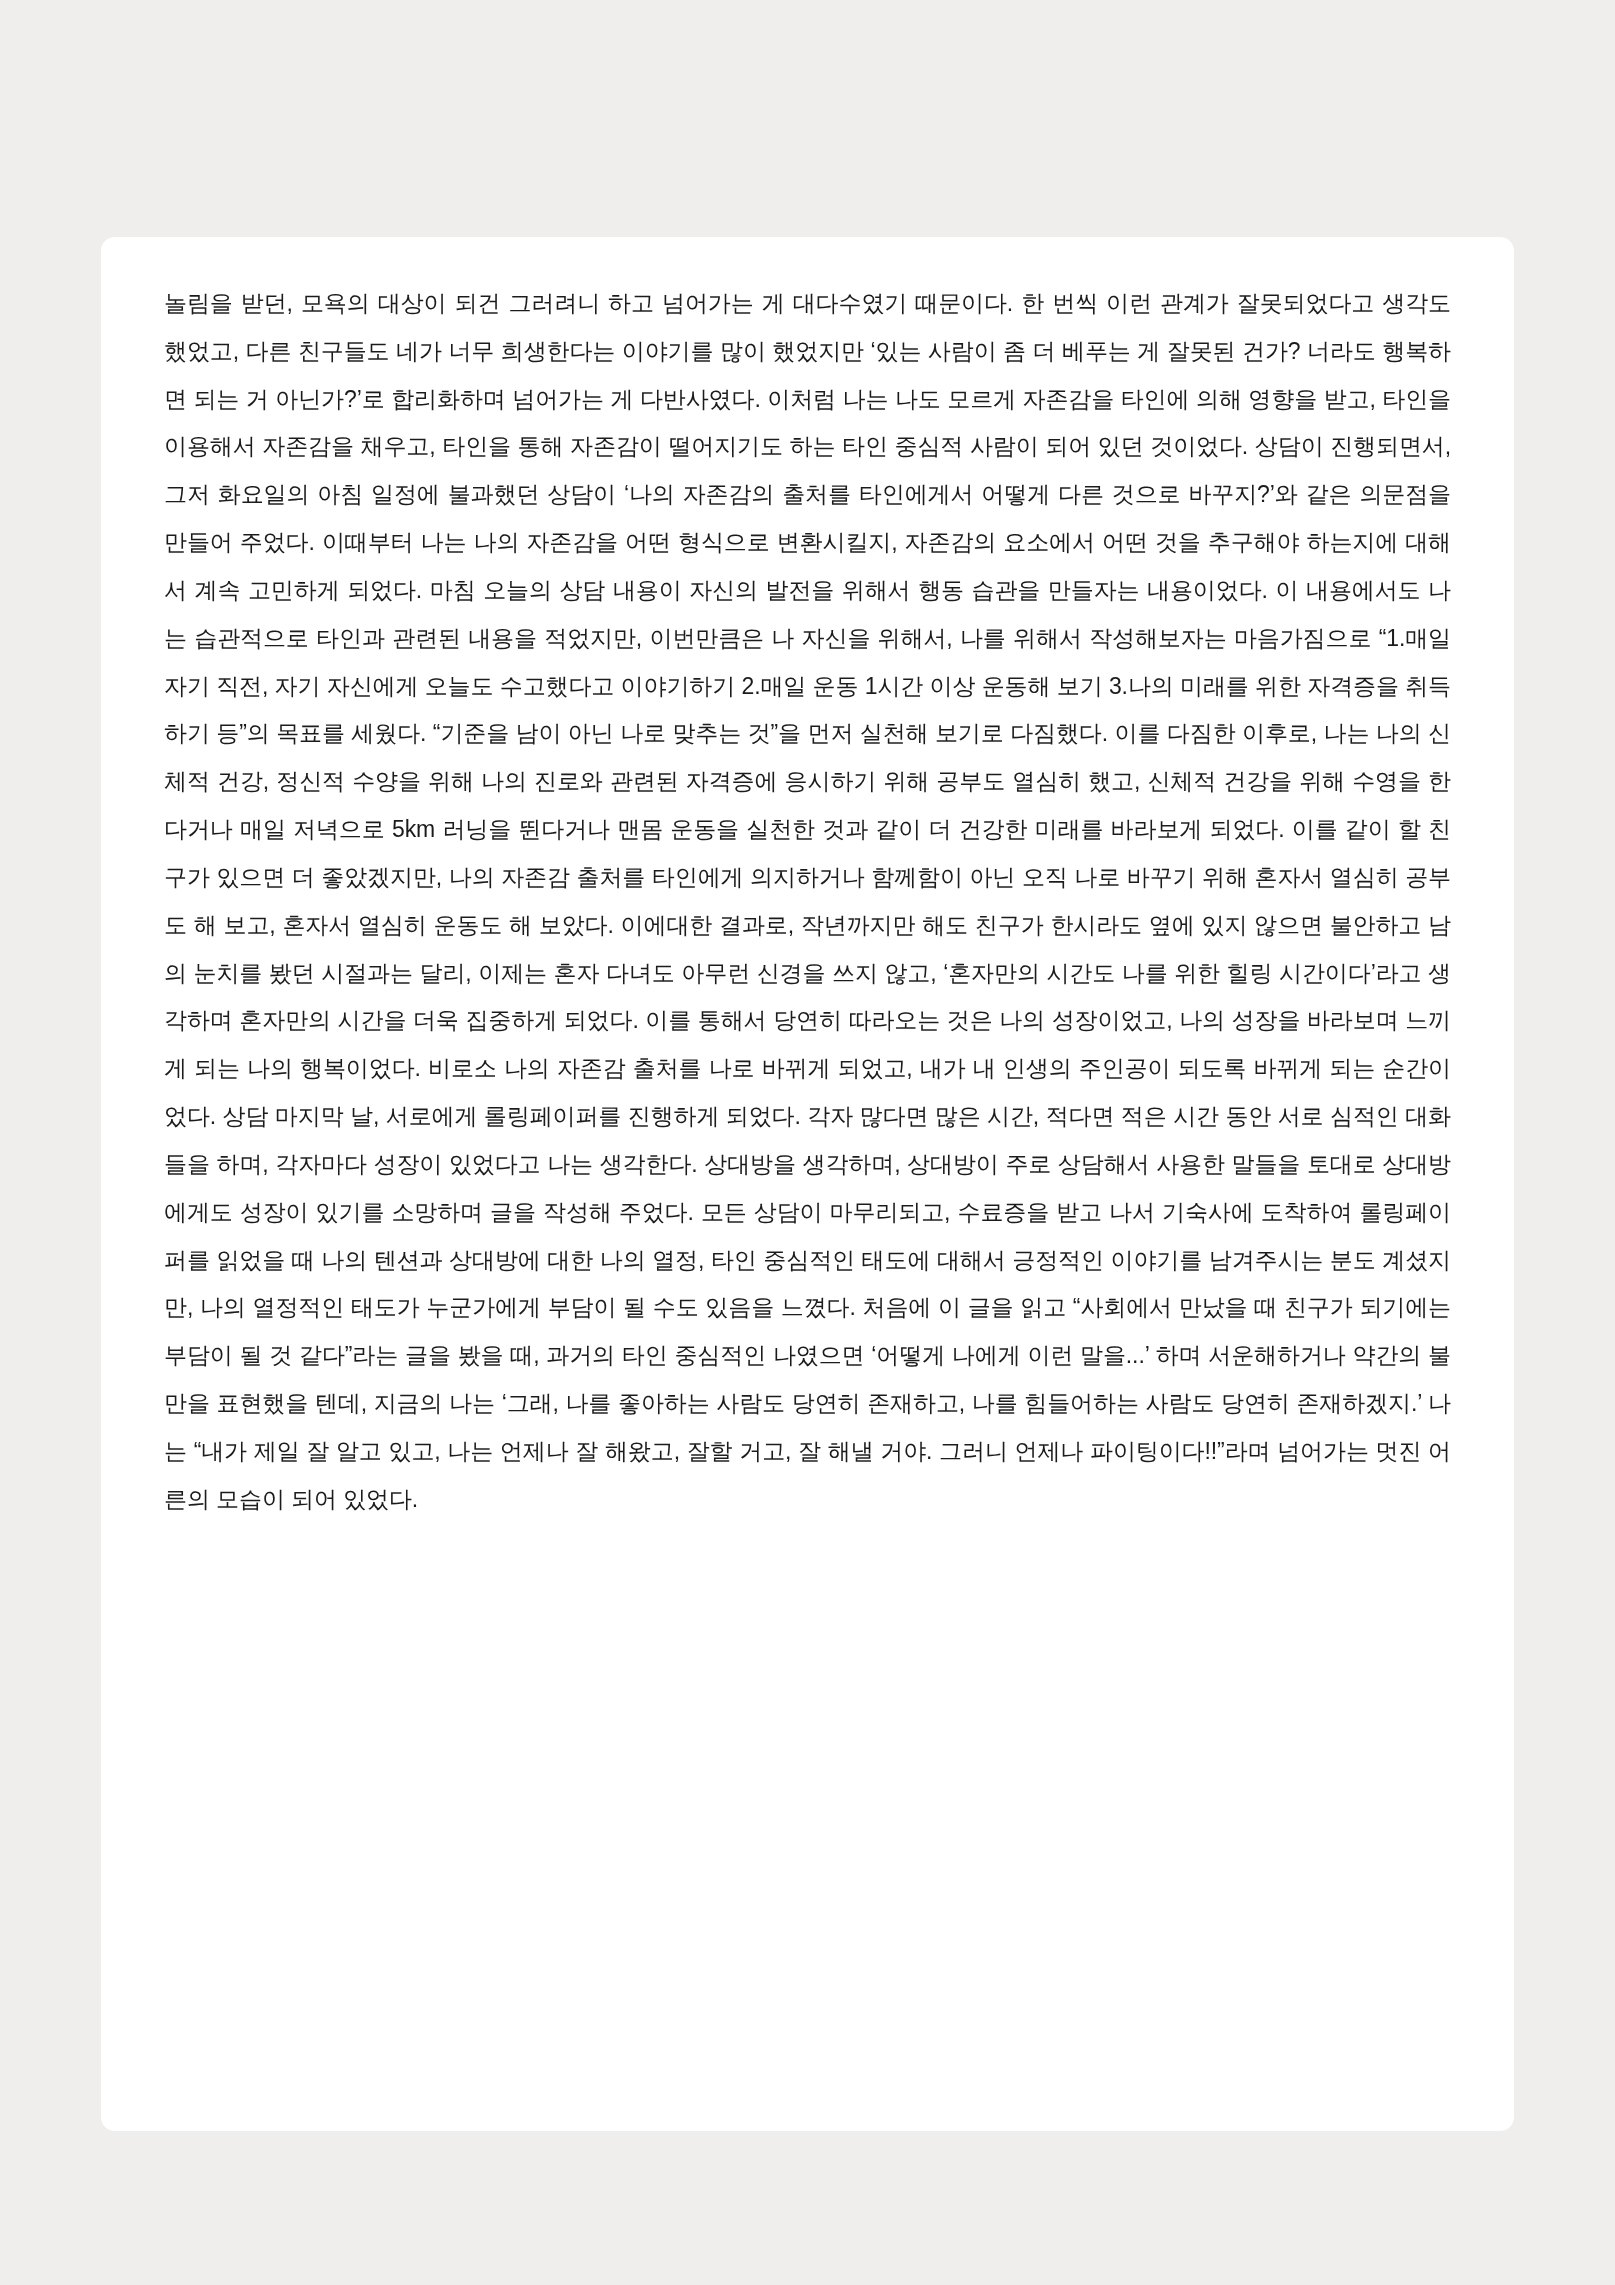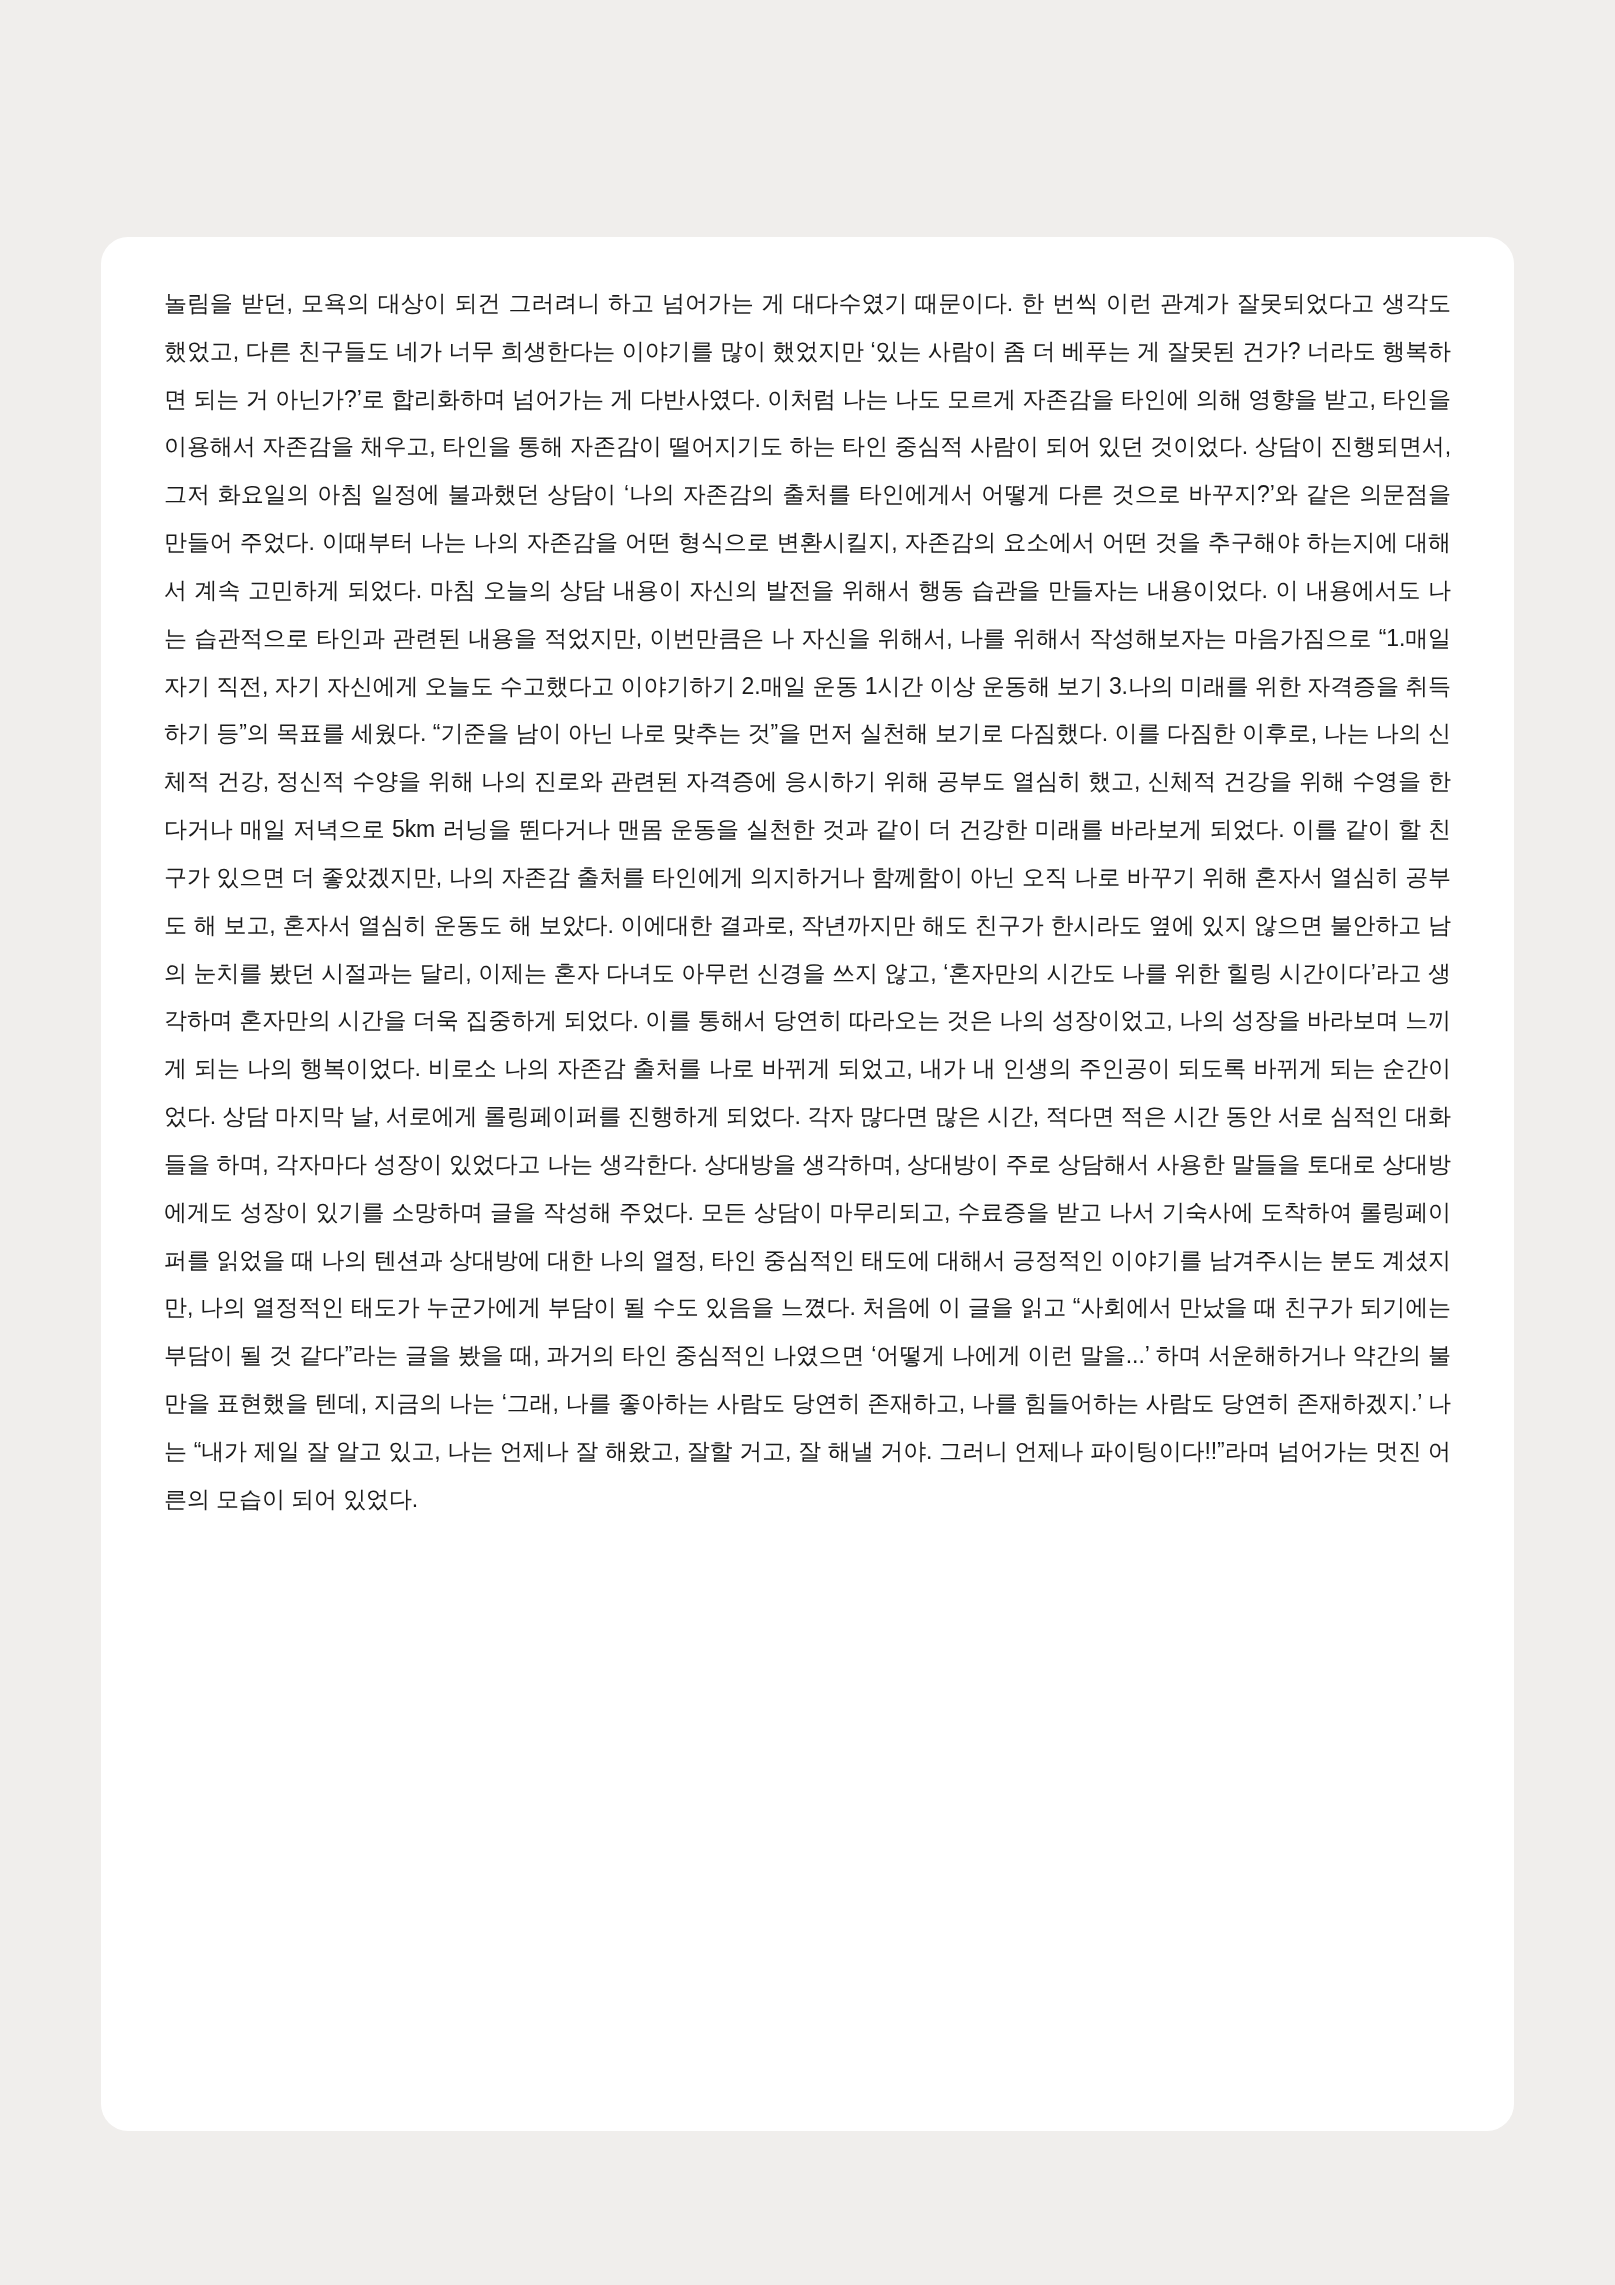--- a/index.html
+++ b/index.html
@@ -15,21 +15,21 @@
   }
   .page-wrap {
     width: 1616px;
     height: 2285px;
     box-sizing: border-box;
     padding: 237px 101px 154px 101px;
     display: block;
   }
   .document-sheet {
     background: #ffffff;
-    border-radius: 27px;
+    border-radius: 14px;
     width: 1413px;
     height: 1894px;
     box-sizing: border-box;
     padding: 43px 63px 54px 63px;
     overflow: hidden;
   }
   .doc-body {
     font-size: 23px;
     line-height: 2.08;
     color: #1b1b1b;

